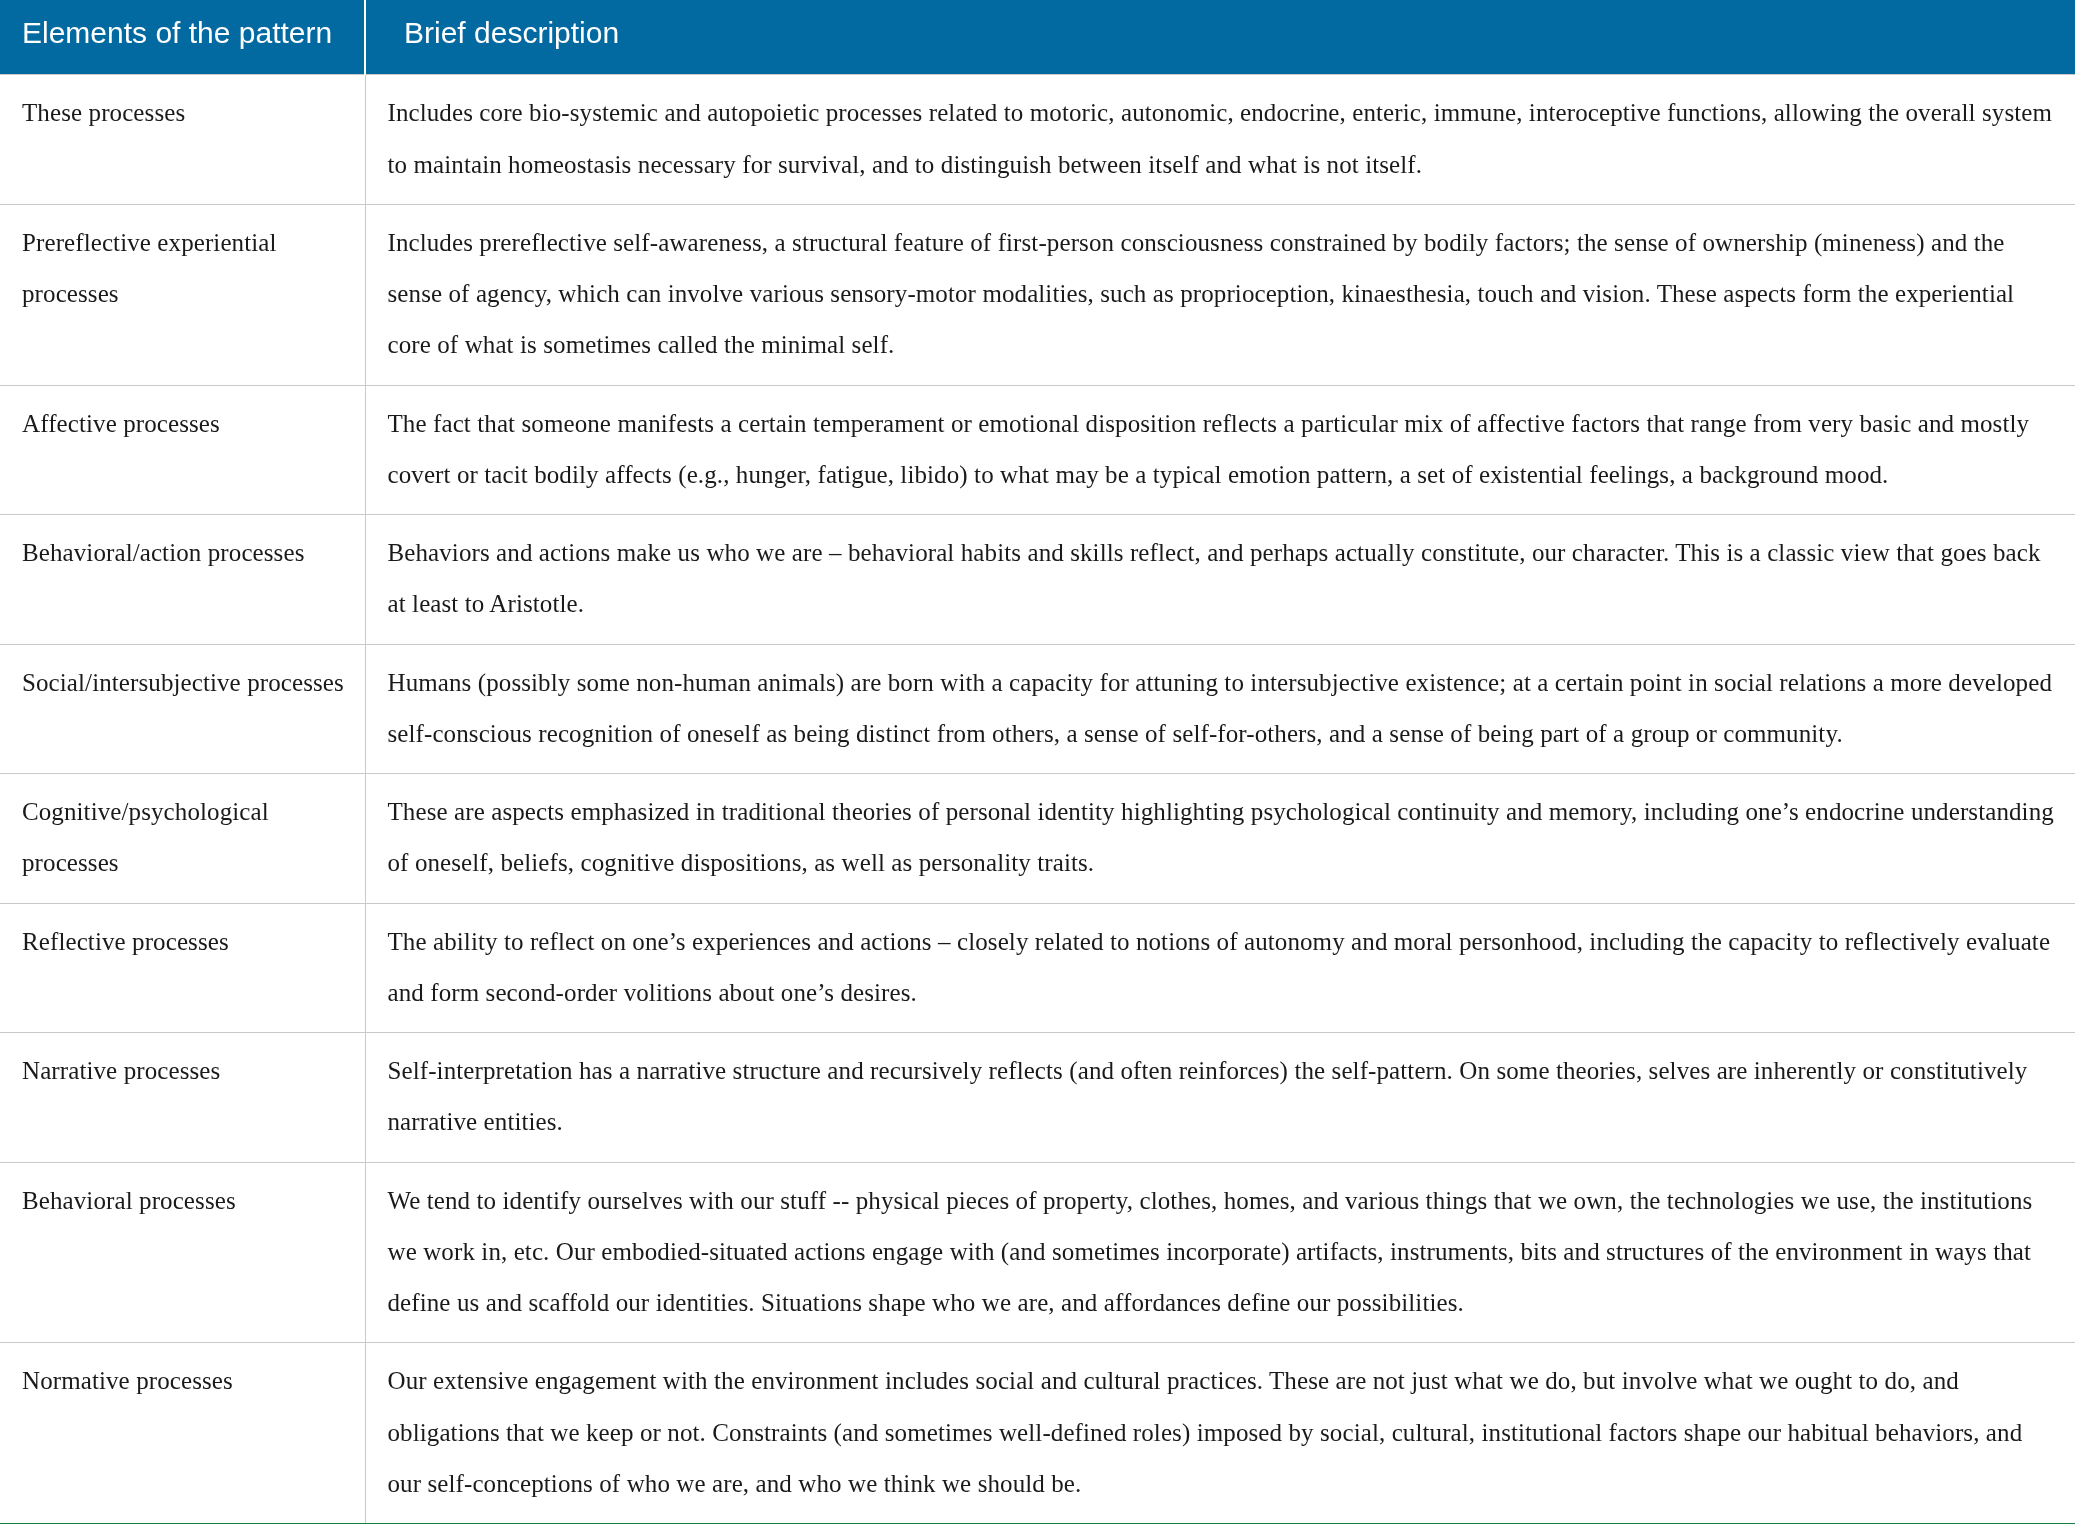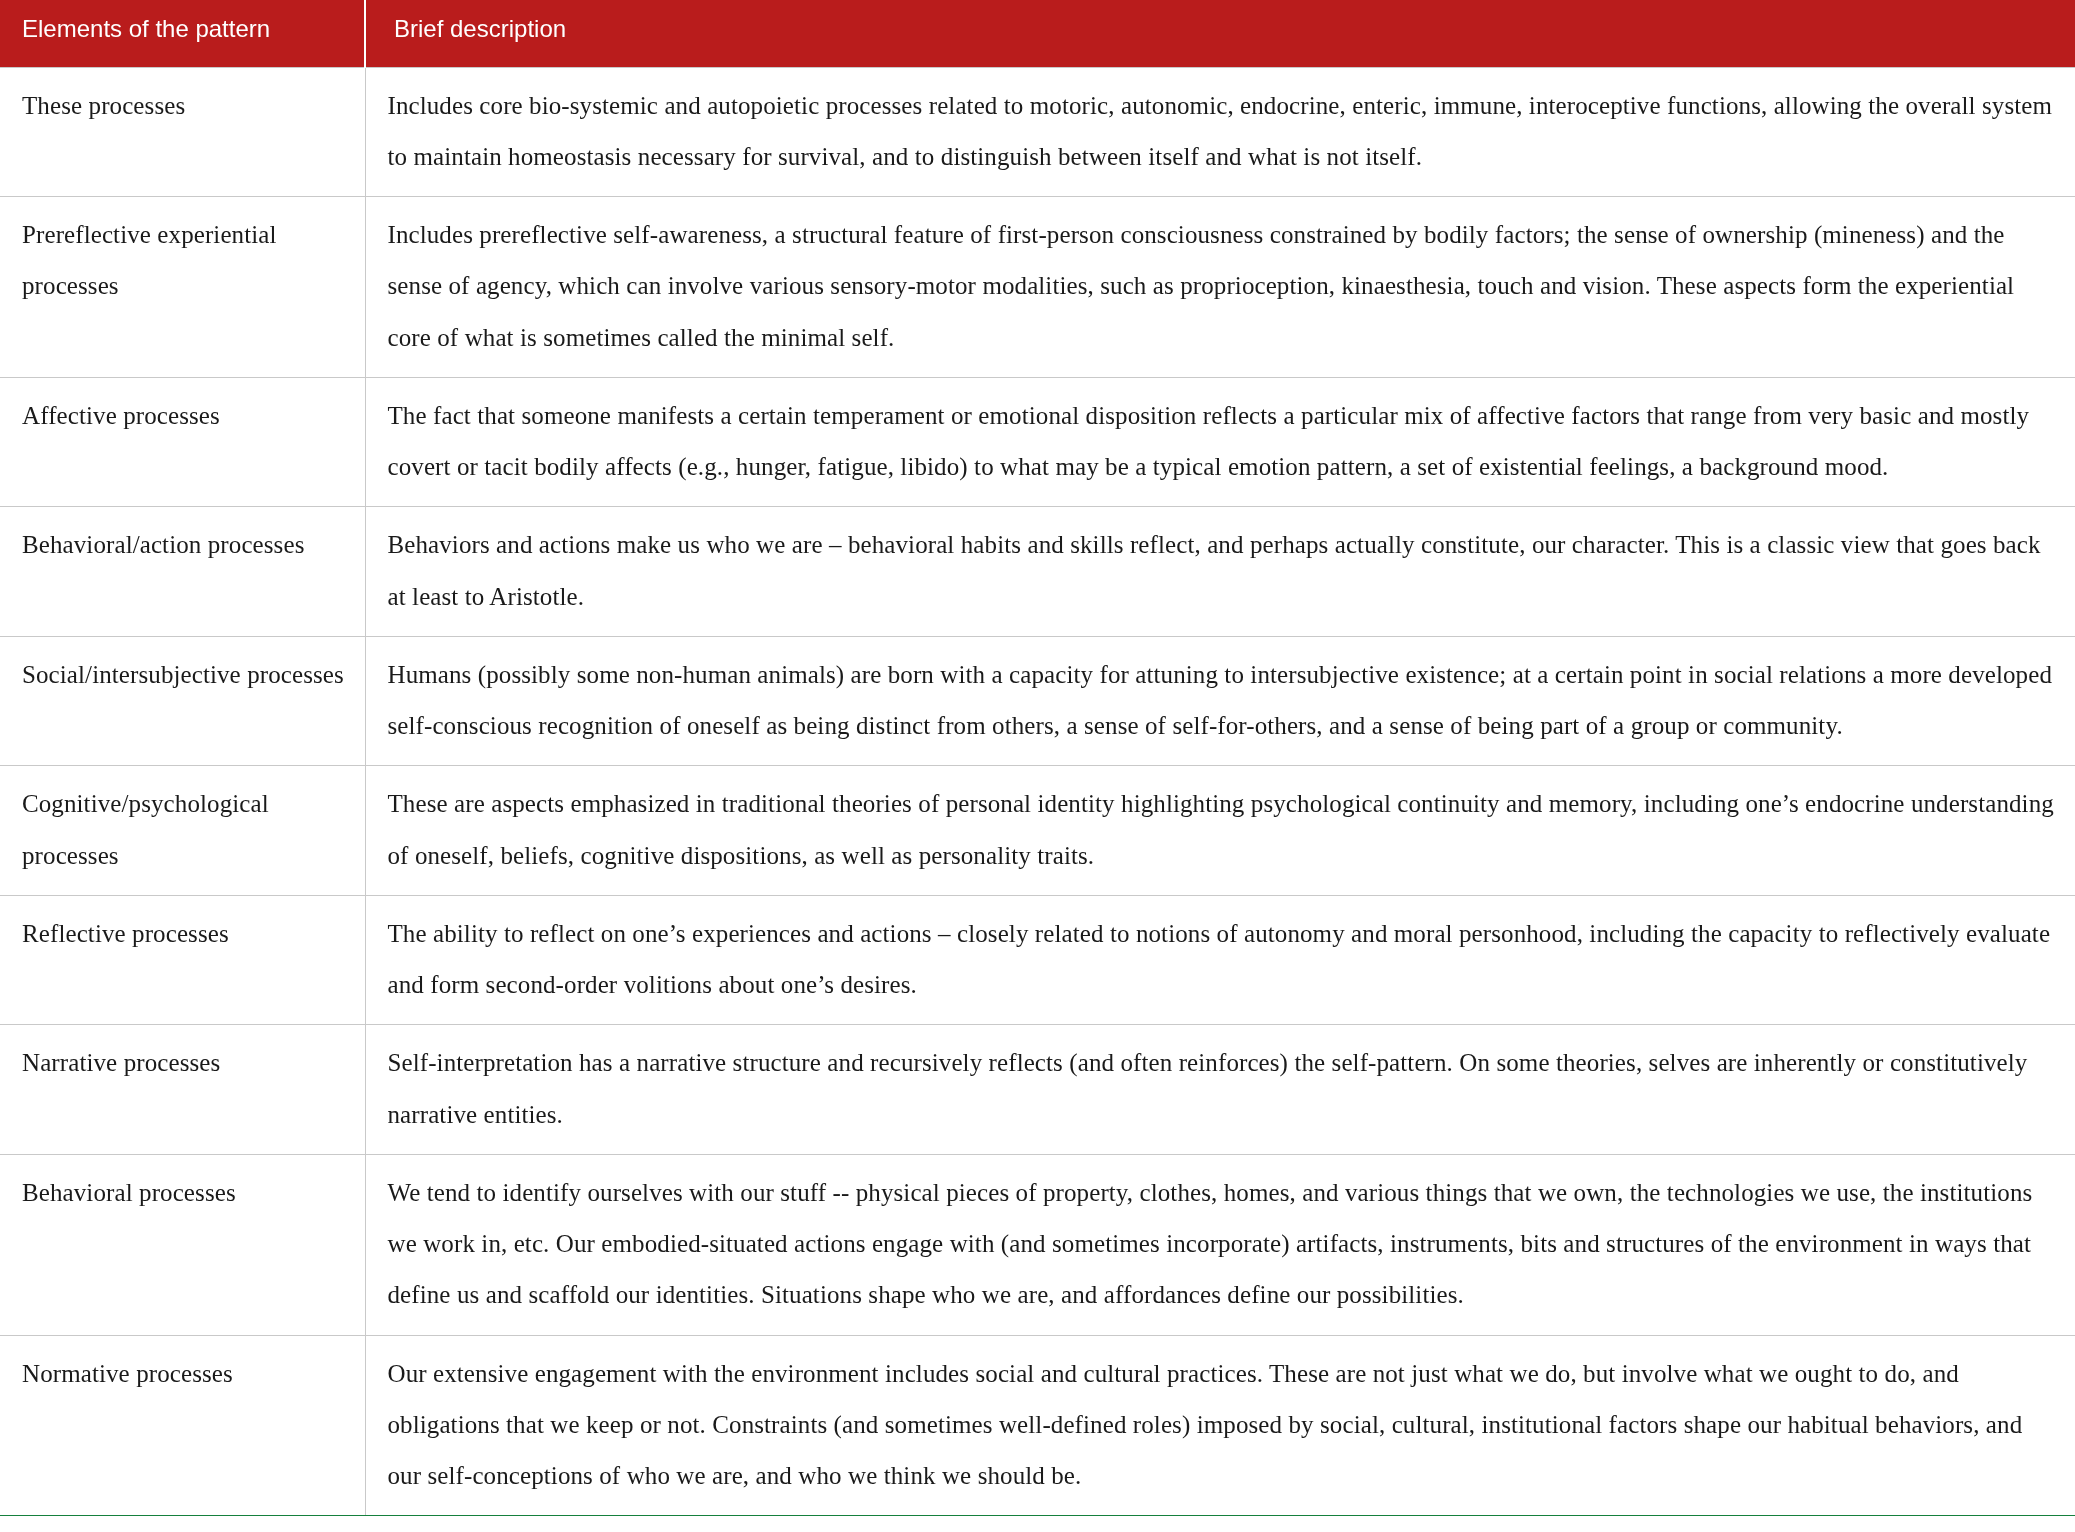--- a/index.html
+++ b/index.html
@@ -20,35 +20,35 @@
   table.pattern-table {
     width: 2075px;
     border-collapse: collapse;
     table-layout: fixed;
     border: 0;
   }
   col.col-element { width: 365px; }
   col.col-desc { width: 1710px; }
 
   thead th {
-    background: #b91c1c;
+    background: #0369a1;
     color: #ffffff;
     font-family: "Liberation Sans", "DejaVu Sans", sans-serif;
     font-weight: 400;
-    font-size: 24px;
+    font-size: 30px;
     line-height: 1.28;
     text-align: left;
     vertical-align: top;
     padding: 14px 18px 22px 22px;
     border: 0;
     border-right: 2px solid #ffffff;
   }
   thead th.desc-head {
     border-right: 0;
-    padding-left: 28px;
+    padding-left: 38px;
   }
 
   tbody td {
     vertical-align: top;
     font-size: 25px;
     line-height: 2.05;
     color: #1a1a1a;
     padding: 12px 14px 14px 22px;
     border-top: 1px solid #c9c9c9;
     border-right: 1px solid #c9c9c9;

